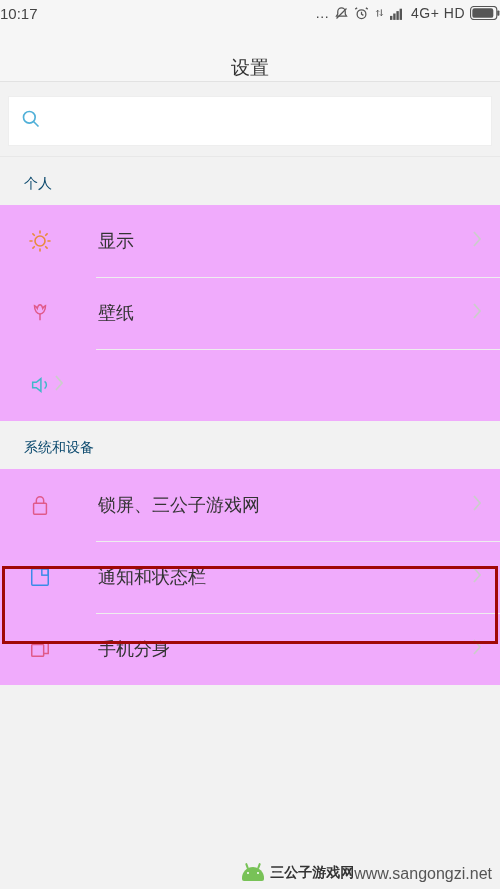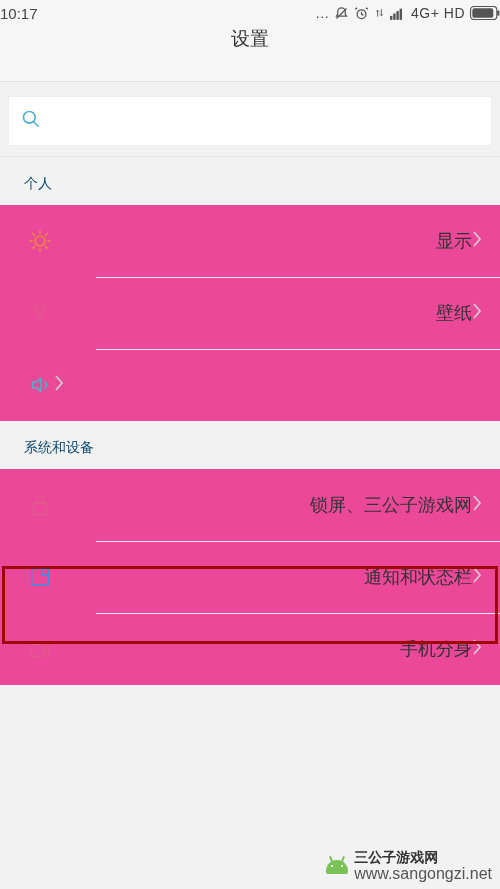--- a/index.html
+++ b/index.html
@@ -29,21 +29,21 @@
     gap: 5px;
     font-size: 14px;
     letter-spacing: 0.5px;
   }
   .status-bar .icon { display: inline-flex; }
 
   .header {
     height: 56px;
     background: #f6f6f6;
     display: flex;
-    align-items: flex-start;
+    align-items: flex-end;
     justify-content: center;
     border-bottom: 1px solid #e2e2e2;
     font-size: 19px;
     color: #333;
   }
 
   .search-wrap {
     background: #f2f2f2;
     padding: 14px 8px 10px 8px;
     border-bottom: 1px solid #e8e8e8;
@@ -67,22 +67,21 @@
   }
 
   .section-header {
     font-size: 14px;
     color: #0c4a6e;
     padding: 18px 20px 12px 24px;
     background: #f2f2f2;
   }
 
   .list {
-    background: #ec4899;
-    text-align: right;
+    background: #f0abfc;
   }
   .row {
     display: flex;
     align-items: center;
     height: 72px;
     padding: 0 18px 0 26px;
     position: relative;
   }
   .row + .row::before {
     content: "";
@@ -123,21 +122,21 @@
   .watermark {
     position: absolute;
     bottom: 6px;
     right: 8px;
     display: flex;
     align-items: center;
     gap: 6px;
     font-size: 12px;
     color: #333;
   }
-  .watermark .wm-texts { display:flex; flex-direction:column; line-height:1.1; }
+  .watermark .wm-texts { display:flex; flex-direction:row; line-height:1.1; }
   .watermark .cn { font-size: 14px; font-weight: 600; }
   .watermark .url { font-size: 16px; color: #555; }
 
   .android-head {
     width: 22px; height: 14px;
     background: #78c257;
     border-radius: 11px 11px 2px 2px;
     position: relative;
   }
   .android-head::before, .android-head::after {

